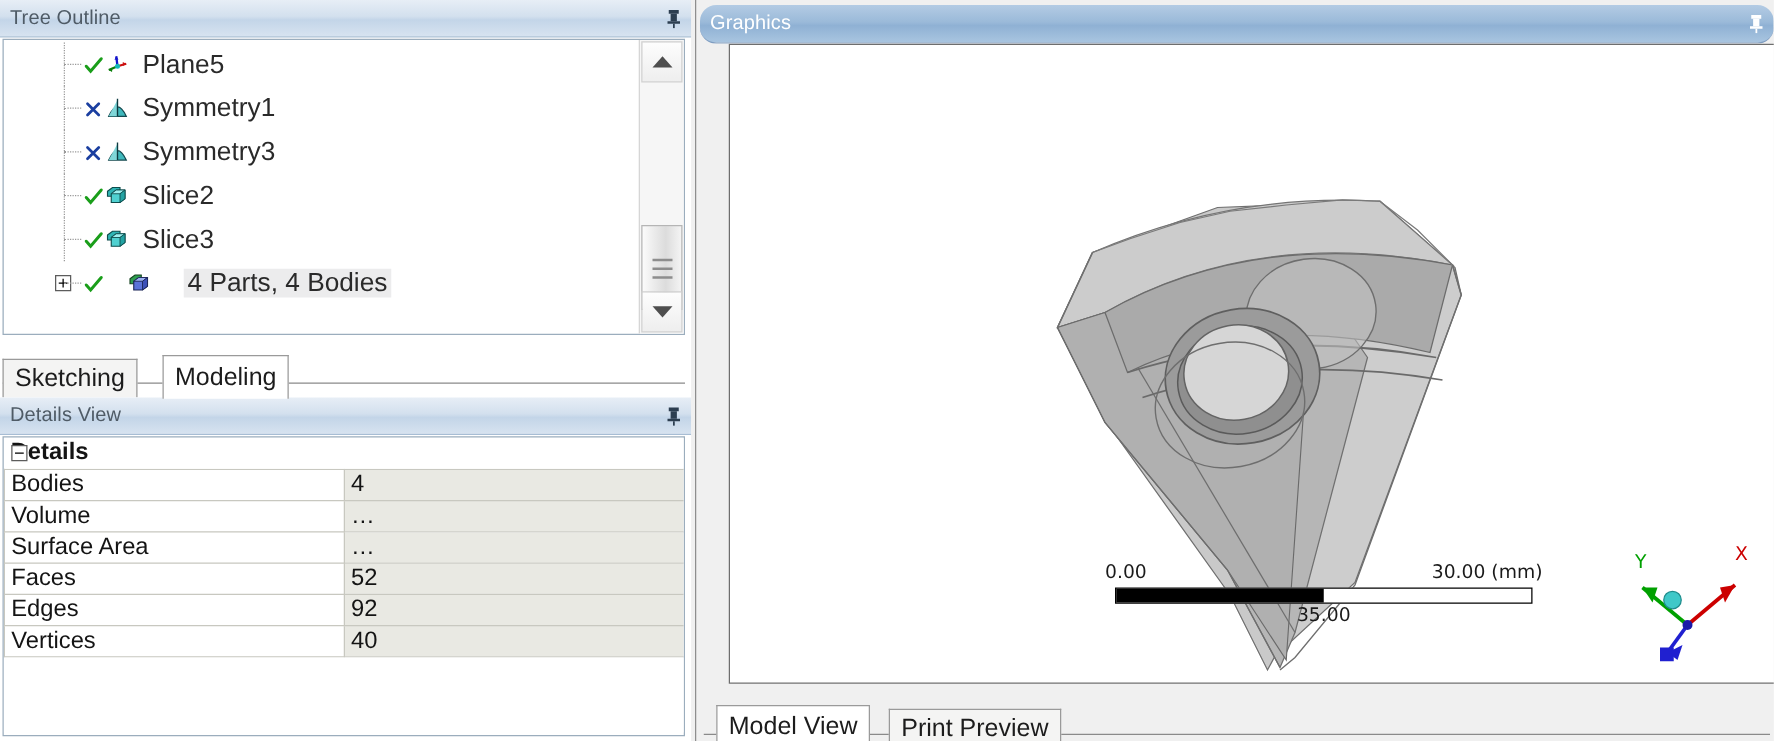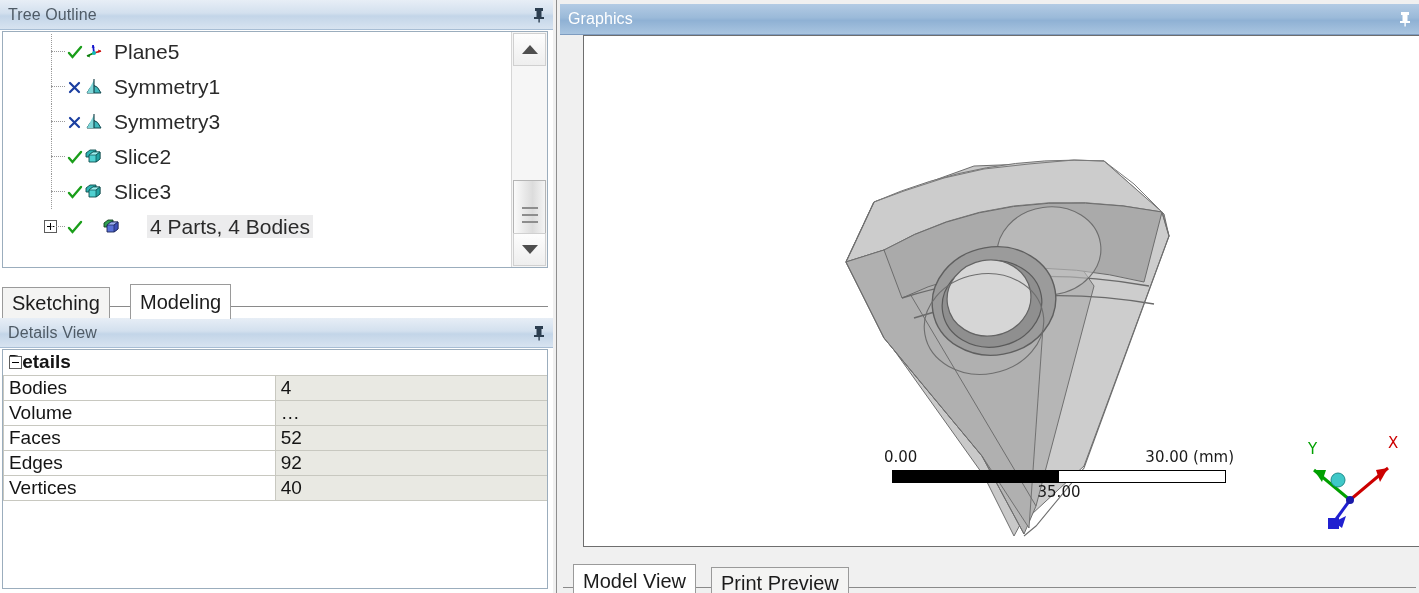--- a/index.html
+++ b/index.html
@@ -24,20 +24,21 @@
     box-sizing: border-box;
     padding: 0 6px 0 8px;
   }
   .panel-header.inactive {
     background: linear-gradient(to bottom, #e7eef6 0%, #d3e0ee 45%, #c3d5e8 55%, #d7e3f0 100%);
     border-bottom: 1px solid #a7bdd4;
   }
   .panel-header.active {
     background: linear-gradient(to bottom, #b3cbe4 0%, #9bbad9 45%, #8fb1d4 55%, #a9c5e0 100%);
     border-bottom: 1px solid #7e9cc0;
+    border-radius: 13px;
   }
   .panel-title {
     font-size: 16px;
     letter-spacing: 0.1px;
   }
   .panel-header.inactive .panel-title { color: #4f5b66; }
   .panel-header.active .panel-title { color: #ffffff; }
   .pin-wrap {
     position: absolute;
     right: 7px; top: 50%;
@@ -577,20 +578,24 @@
             </tr>
             <tr>
               <td class="dt-label">Bodies</td>
               <td class="dt-value">4</td>
             </tr>
             <tr>
               <td class="dt-label">Volume</td>
               <td class="dt-value">…</td>
             </tr>
             <tr>
+              <td class="dt-label">Surface Area</td>
+              <td class="dt-value">…</td>
+            </tr>
+            <tr>
               <td class="dt-label">Faces</td>
               <td class="dt-value">52</td>
             </tr>
             <tr>
               <td class="dt-label">Edges</td>
               <td class="dt-value">92</td>
             </tr>
             <tr>
               <td class="dt-label">Vertices</td>
               <td class="dt-value">40</td>

